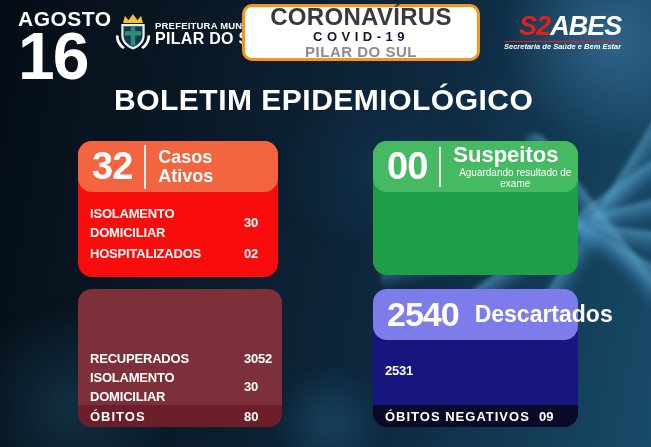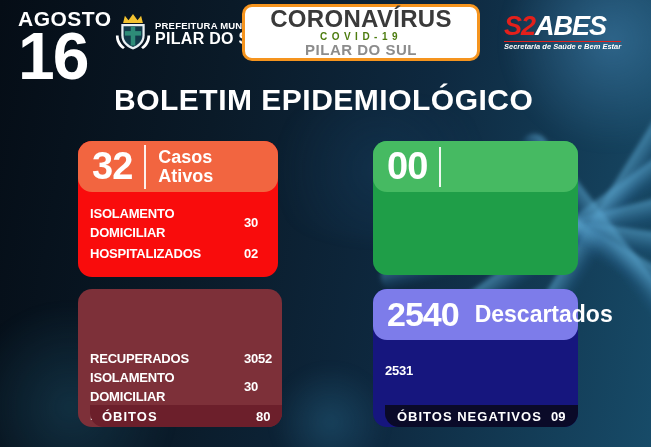--- a/index.html
+++ b/index.html
@@ -32,23 +32,23 @@
   .date-day{font-size:66px;font-weight:bold;line-height:.82;letter-spacing:-2px;}
   .date-time{font-size:29px;font-weight:normal;line-height:1;margin-top:2px;letter-spacing:1px;}
   .pref-logo{position:absolute;left:115px;top:12px;display:flex;align-items:center;gap:4px;color:#fff;}
   .pref-text{line-height:1.05;}
   .pref-l1{font-size:9.5px;font-weight:bold;letter-spacing:.2px;}
   .pref-l2{font-size:16px;font-weight:bold;letter-spacing:.3px;}
   .covid-box{position:absolute;left:242px;top:4px;width:232px;height:51px;background:#ffffff;
     border:3px solid #f5941e;border-radius:10px;display:flex;flex-direction:column;
     align-items:center;justify-content:center;line-height:1.04;}
   .covid-title{font-size:24px;font-weight:bold;color:#3a3a3a;letter-spacing:.3px;}
-  .covid-sub{font-size:10px;font-weight:bold;color:#4d7c0f;letter-spacing:4.5px;}
+  .covid-sub{font-size:13px;font-weight:bold;color:#0f172a;letter-spacing:4.5px;}
   .covid-city{font-size:15px;font-weight:bold;color:#8c8c8c;letter-spacing:.5px;}
-  .sabes{position:absolute;left:504px;top:13px;font-style:italic;line-height:1;}
+  .sabes{position:absolute;left:504px;top:13px;font-style:italic;line-height:1;text-align:right;}
   .sabes-logo{font-size:27px;font-weight:900;letter-spacing:-1px;}
   .sabes-red{color:#e3201b;}
   .sabes-white{color:#ffffff;}
   .sabes-tag{font-size:7.5px;color:#ffffff;font-weight:bold;border-top:1px solid #e3201b;
     padding-top:1px;margin-top:1px;white-space:nowrap;}
   .main-title{position:absolute;left:114px;top:70px;color:#fff;font-size:30px;
     font-weight:bold;letter-spacing:.5px;margin-top:13px;}
   
   .card{position:absolute;border-radius:14px;color:#fff;}
   .card-header{position:absolute;top:0;left:0;right:0;height:51px;border-radius:14px;
@@ -56,21 +56,21 @@
   .big-num{font-weight:bold;letter-spacing:-1px;}
   .divider{width:2px;background:rgba(255,255,255,.9);align-self:center;margin:0 12px;}
   .hdr-label{font-weight:bold;line-height:1.02;}
   .hdr-sub{font-weight:normal;text-align:center;line-height:1.1;}
   .card-body{position:absolute;left:0;right:0;top:51px;bottom:0;display:flex;
     flex-direction:column;box-sizing:border-box;}
   .row{display:flex;align-items:center;padding:0 10px 0 12px;font-weight:bold;font-size:13px;
     letter-spacing:-0.2px;line-height:1.45;}
   .row-label{width:154px;flex:0 0 auto;}
   .row-value{flex:1;}
-  .card-footer{position:absolute;left:12px;right:0;bottom:0;height:22px;border-radius:0 0 14px 14px;
+  .card-footer{position:absolute;left:0;right:0;bottom:0;height:22px;border-radius:0 0 14px 14px;
     display:flex;align-items:center;padding:0 10px 0 12px;box-sizing:border-box;
     font-weight:bold;font-size:13px;}
   .card-footer .row-label{letter-spacing:1px;}
   
   .card-ativos{left:78px;top:141px;width:200px;height:136px;background:#f90c0c;}
   .card-ativos .card-header{background:#f26540;}
   .card-ativos .big-num{font-size:38px;}
   .card-ativos .divider{height:44px;}
   .card-ativos .hdr-label{font-size:18px;width:70px;}
   .card-ativos .card-body{justify-content:center;gap:3px;}
@@ -168,20 +168,24 @@
       <span class="big-num">32</span>
       <span class="divider"></span>
       <span class="hdr-label">Casos Ativos</span>
     </div>
   </div>
 
   <div class="card card-suspeitos">
     <div class="card-header">
       <span class="big-num">00</span>
       <span class="divider"></span>
+      <span>
+        <div class="hdr-label">Suspeitos</div>
+        <div class="hdr-sub">Aguardando resultado de exame</div>
+      </span>
     </div>
   </div>
 
   <div class="card card-confirmados">
     <div class="card-body">
       <div class="row">
         <span class="row-label">RECUPERADOS</span>
         <span class="row-value">3052</span>
       </div>
       <div class="row">

